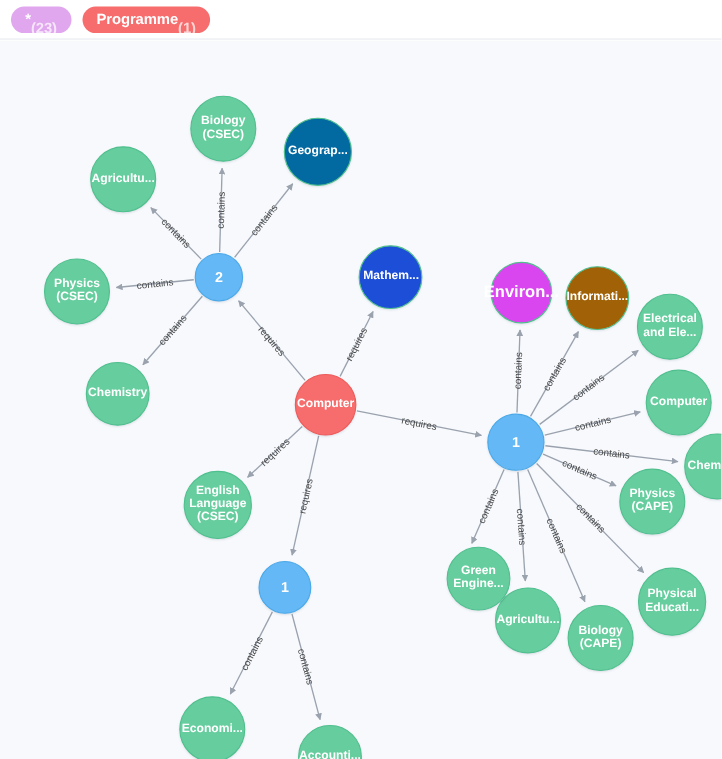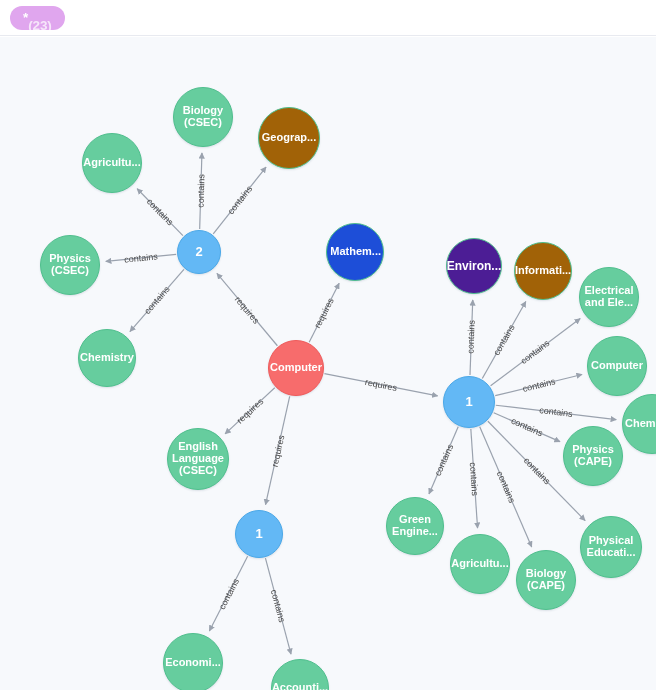--- a/index.html
+++ b/index.html
@@ -73,20 +73,24 @@
 </style>
 </head>
 <body>
 
 <div id="app">
 
   <div id="legend">
       <div class="pill" style="background: rgb(224, 166, 238);">
         <span>*</span>
         <span class="cnt">(23)</span>
+      </div>
+      <div class="pill" style="background: rgb(247, 108, 108);">
+        <span>Programme</span>
+        <span class="cnt">(1)</span>
       </div>
     </div>
 
   <div id="canvas">
     <svg id="edges">
       <defs>
         <marker id="arrow" viewBox="0 0 10 10" refX="9" refY="5" markerWidth="5.2" markerHeight="5.2" orient="auto-start-reverse">
           <path d="M 0 0 L 10 5 L 0 10 z" fill="#9aa2ae"></path>
         </marker>
       </defs>
@@ -151,42 +155,42 @@
         </div>
         <div class="node" style="left: 235px; top: 473px; width: 48px; height: 48px; font-size: 13px; background: rgb(99, 184, 245); border: 1.5px solid rgb(74, 168, 232);">
           <span class="lbl">1</span>
         </div>
         <div class="node" style="left: 82px; top: 96px; width: 60px; height: 60px; font-size: 11px; background: rgb(102, 205, 158); border: 1.5px solid rgb(79, 191, 141);">
           <span class="lbl">Agricultu...</span>
         </div>
         <div class="node" style="left: 173px; top: 50px; width: 60px; height: 60px; font-size: 11px; background: rgb(102, 205, 158); border: 1.5px solid rgb(79, 191, 141);">
           <span class="lbl">Biology<br>(CSEC)</span>
         </div>
-        <div class="node" style="left: 258px; top: 70px; width: 62px; height: 62px; font-size: 11px; background: #a16207; border: 1.5px solid rgb(79, 191, 141);">
+        <div class="node" style="left: 258px; top: 70px; width: 62px; height: 62px; font-size: 11px; background: #0369a1; border: 1.5px solid rgb(79, 191, 141);">
           <span class="lbl">Geograp...</span>
         </div>
         <div class="node" style="left: 40px; top: 198px; width: 60px; height: 60px; font-size: 11px; background: rgb(102, 205, 158); border: 1.5px solid rgb(79, 191, 141);">
           <span class="lbl">Physics<br>(CSEC)</span>
         </div>
         <div class="node" style="left: 78px; top: 292px; width: 58px; height: 58px; font-size: 11px; background: rgb(102, 205, 158); border: 1.5px solid rgb(79, 191, 141);">
           <span class="lbl">Chemistry</span>
         </div>
         <div class="node" style="left: 326px; top: 186px; width: 58px; height: 58px; font-size: 11px; background: #1d4ed8; border: 1.5px solid rgb(79, 191, 141); justify-content: flex-end;">
           <span class="lbl">Mathem...</span>
         </div>
         <div class="node" style="left: 167px; top: 391px; width: 62px; height: 62px; font-size: 11px; background: rgb(102, 205, 158); border: 1.5px solid rgb(79, 191, 141);">
           <span class="lbl">English<br>Language<br>(CSEC)</span>
         </div>
         <div class="node" style="left: 163px; top: 596px; width: 60px; height: 60px; font-size: 11px; background: rgb(102, 205, 158); border: 1.5px solid rgb(79, 191, 141);">
           <span class="lbl">Economi...</span>
         </div>
         <div class="node" style="left: 271px; top: 622px; width: 58px; height: 58px; font-size: 11px; background: rgb(102, 205, 158); border: 1.5px solid rgb(79, 191, 141);">
           <span class="lbl">Accounti...</span>
         </div>
-        <div class="node" style="left: 446px; top: 201px; width: 56px; height: 56px; font-size: 12px; background: #4c1d95; border: 1.5px solid rgb(79, 191, 141);">
+        <div class="node" style="left: 446px; top: 201px; width: 56px; height: 56px; font-size: 15px; background: #d946ef; border: 1.5px solid rgb(79, 191, 141);">
           <span class="lbl">Environ...</span>
         </div>
         <div class="node" style="left: 514px; top: 205px; width: 58px; height: 58px; font-size: 11px; background: #a16207; border: 1.5px solid rgb(79, 191, 141);">
           <span class="lbl">Informati...</span>
         </div>
         <div class="node" style="left: 579px; top: 230px; width: 60px; height: 60px; font-size: 11px; background: rgb(102, 205, 158); border: 1.5px solid rgb(79, 191, 141);">
           <span class="lbl">Electrical<br>and Ele...</span>
         </div>
         <div class="node" style="left: 587px; top: 299px; width: 60px; height: 60px; font-size: 11px; background: rgb(102, 205, 158); border: 1.5px solid rgb(79, 191, 141);">
           <span class="lbl">Computer</span>
@@ -199,19 +203,19 @@
         </div>
         <div class="node" style="left: 580px; top: 479px; width: 62px; height: 62px; font-size: 11px; background: rgb(102, 205, 158); border: 1.5px solid rgb(79, 191, 141);">
           <span class="lbl">Physical<br>Educati...</span>
         </div>
         <div class="node" style="left: 516px; top: 513px; width: 60px; height: 60px; font-size: 11px; background: rgb(102, 205, 158); border: 1.5px solid rgb(79, 191, 141);">
           <span class="lbl">Biology<br>(CAPE)</span>
         </div>
         <div class="node" style="left: 450px; top: 497px; width: 60px; height: 60px; font-size: 11px; background: rgb(102, 205, 158); border: 1.5px solid rgb(79, 191, 141);">
           <span class="lbl">Agricultu...</span>
         </div>
-        <div class="node" style="left: 386px; top: 460px; width: 58px; height: 58px; font-size: 11px; background: rgb(102, 205, 158); border: 1.5px solid rgb(79, 191, 141);">
+        <div class="node" style="left: 406px; top: 460px; width: 58px; height: 58px; font-size: 11px; background: rgb(102, 205, 158); border: 1.5px solid rgb(79, 191, 141);">
           <span class="lbl">Green<br>Engine...</span>
         </div>
       </div>
   </div>
 
 </div>
 
 </body></html>

